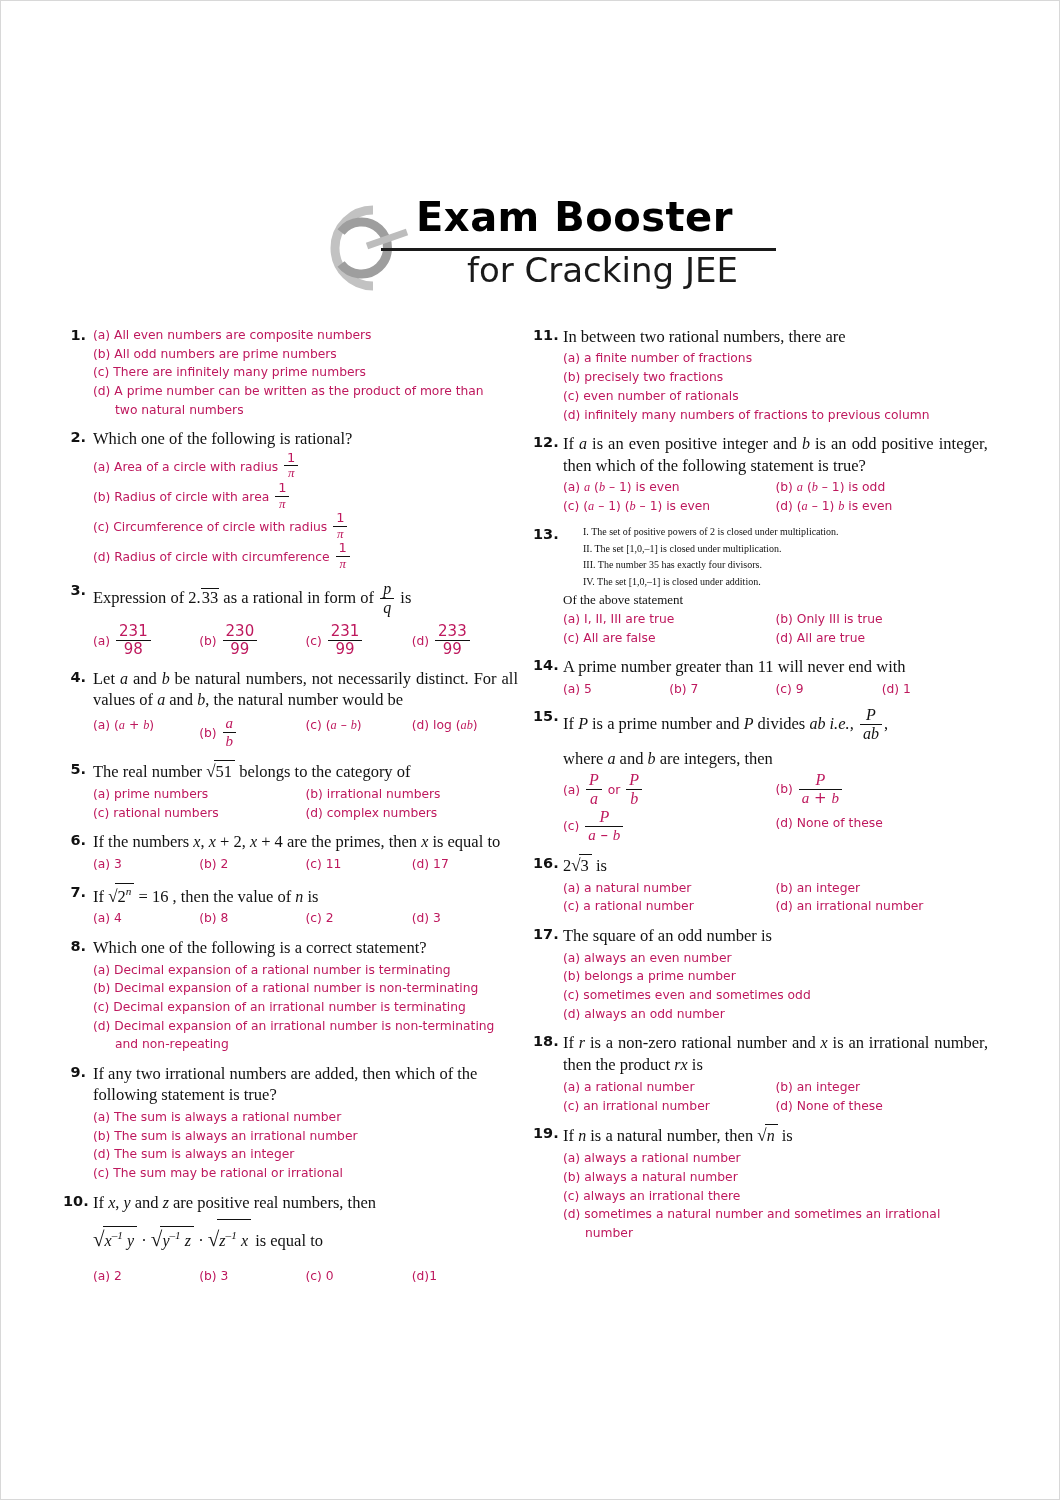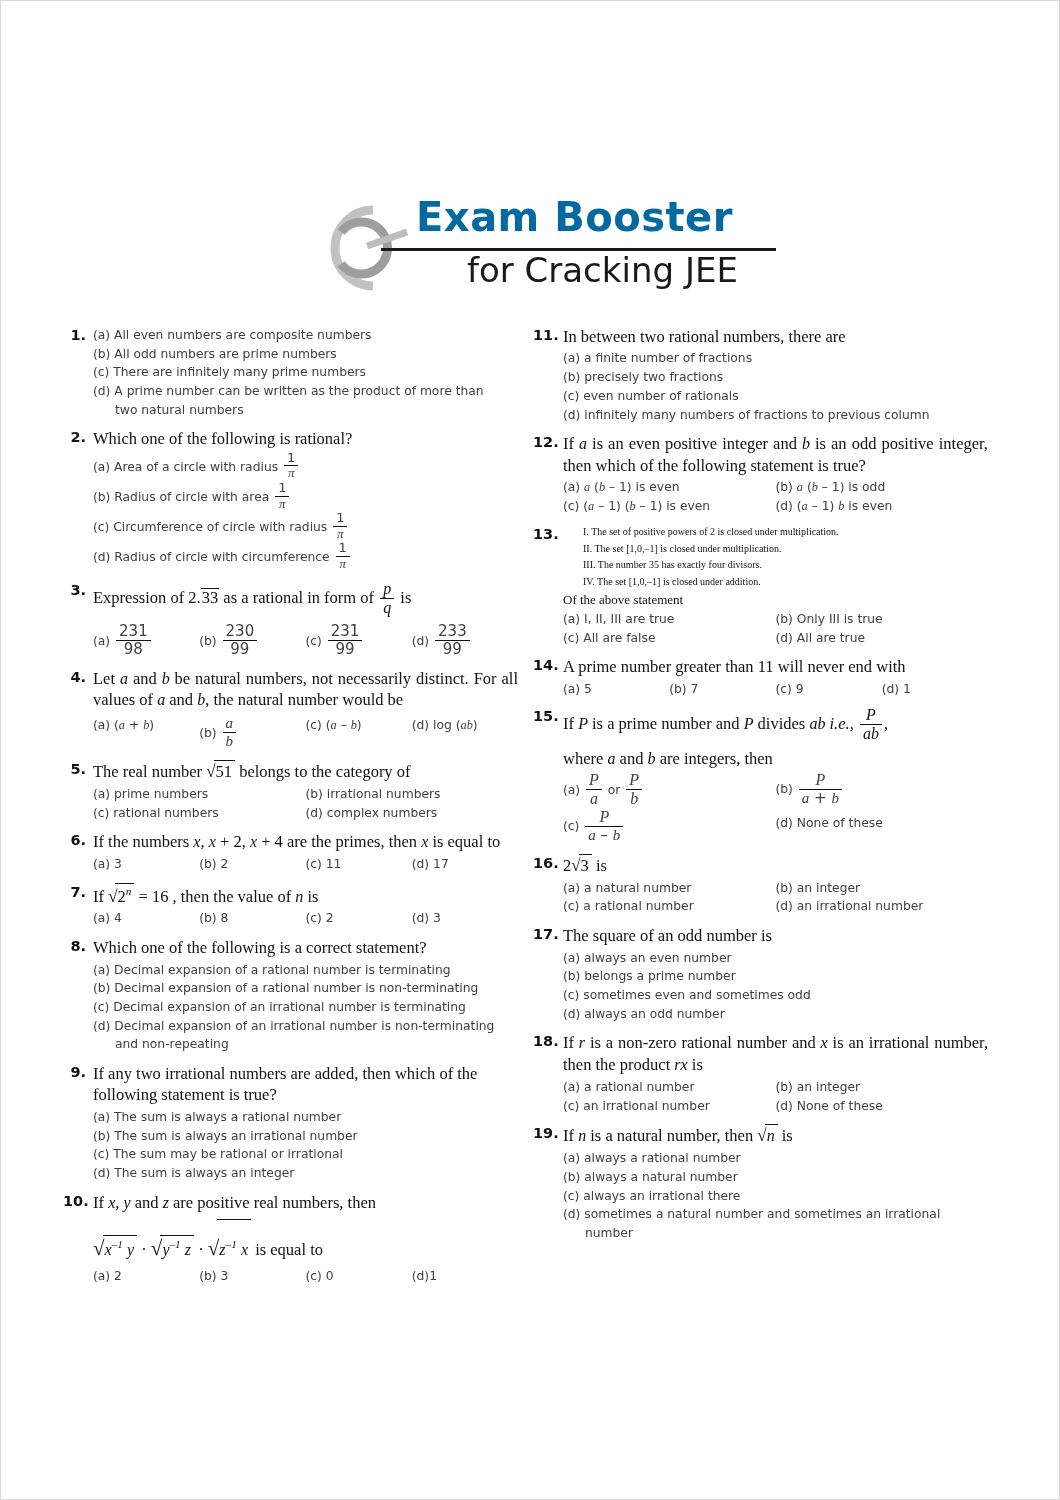--- a/index.html
+++ b/index.html
@@ -25,21 +25,21 @@
     position:absolute;left:310px;top:16px;
     width:110px;height:92px;
     color:#b9b9b9;
   }
   .title-main{
     position:absolute;left:415px;top:8px;
     font-family:"DejaVu Sans", sans-serif;
     font-weight:bold;
     font-size:40px;
     letter-spacing:0.5px;
-    color:#0369a1;
+    color:#000000;
   }
   .title-rule{
     position:absolute;left:380px;top:62px;
     width:395px;height:3px;background:#1a1a1a;
   }
   .title-sub{
     position:absolute;left:466px;top:64px;
     font-family:"DejaVu Sans", sans-serif;
     font-size:34px;
     color:#1a1a1a;
@@ -74,21 +74,21 @@
     font-family:"Liberation Serif", serif;
     font-size:16.5px;
     line-height:1.3;
     margin-bottom:2px;
   }
   .q-text.just{text-align:justify;}
   .opts{
     font-family:"DejaVu Sans", sans-serif;
     font-size:12.3px;
     line-height:1.52;
-    color:#404040;
+    color:#be185d;
   }
   .opts .o{display:block;}
   .opts.two-col{
     display:flex;flex-wrap:wrap;
   }
   .opts.two-col .o{width:50%;box-sizing:border-box;}
   .opts.four-col{display:flex;}
   .opts.four-col .o{width:25%;}
   .opts .indent{padding-left:22px;display:block;}
 
@@ -250,36 +250,36 @@
       </div>
     </div>
 
     <div class="q">
       <div class="q-num">9.</div>
       <div class="q-body">
         <div class="q-text">If any two irrational numbers are added, then which of the following statement is true?</div>
         <div class="opts">
           <span class="o">(a) The sum is always a rational number</span>
           <span class="o">(b) The sum is always an irrational number</span>
+          <span class="o">(d) The sum is always an integer</span>
           <span class="o">(c) The sum may be rational or irrational</span>
-          <span class="o">(d) The sum is always an integer</span>
         </div>
       </div>
     </div>
 
     <div class="q">
       <div class="q-num">10.</div>
       <div class="q-body">
         <div class="q-text">If <span class="mi">x</span>, <span class="mi">y</span> and <span class="mi">z</span> are positive real numbers, then</div>
         <div class="q-text" style="margin-top:6px">
           <span class="radsign" style="font-size:21px">√</span><span class="sqrt" style="padding-top:1px"><span class="mi">x</span><span class="sup it">–1</span>&nbsp;<span class="mi">y</span></span> ·
           <span class="radsign" style="font-size:21px">√</span><span class="sqrt" style="padding-top:1px"><span class="mi">y</span><span class="sup it">–1</span>&nbsp;<span class="mi">z</span></span> ·
-          <span class="radsign" style="font-size:21px">√</span><span class="sqrt" style="padding-top:17px"><span class="mi">z</span><span class="sup it">–1</span>&nbsp;<span class="mi">x</span></span> is equal to
-        </div>
-        <div class="opts four-col" style="margin-top:5px">
+          <span class="radsign" style="font-size:21px">√</span><span class="sqrt" style="padding-top:8px"><span class="mi">z</span><span class="sup it">–1</span>&nbsp;<span class="mi">x</span></span> is equal to
+        </div>
+        <div class="opts four-col" style="margin-top:14px">
           <span class="o">(a) 2</span>
           <span class="o">(b) 3</span>
           <span class="o">(c) 0</span>
           <span class="o">(d)1</span>
         </div>
       </div>
     </div>
 
   </div>
 

